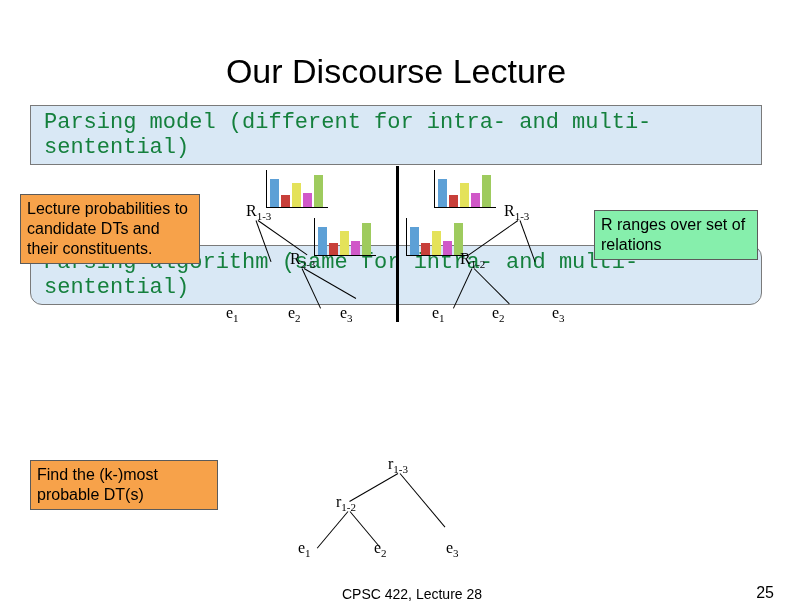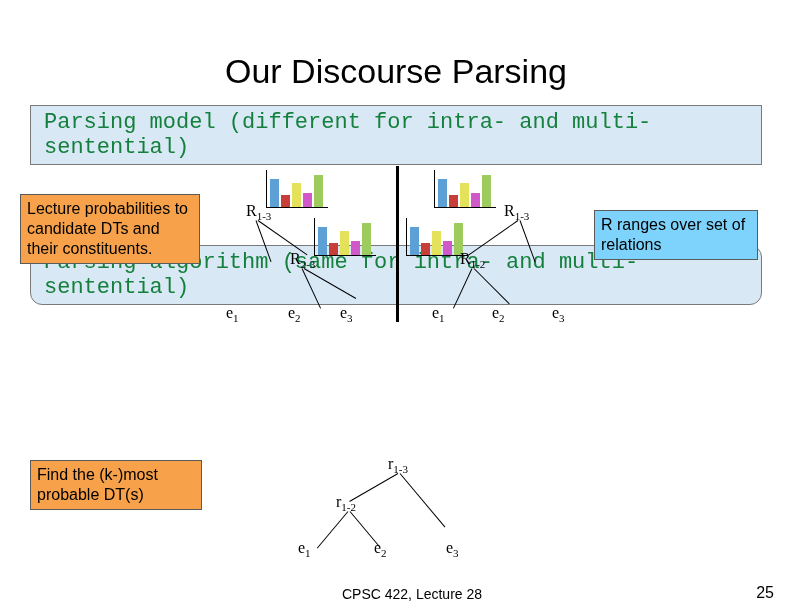--- a/index.html
+++ b/index.html
@@ -29,23 +29,23 @@
   }
   .box-orange {
     background: #f7a24a;
     border: 1px solid #5b5b5b;
     padding: 4px 6px;
     font-size: 16px;
     line-height: 1.25;
     position: absolute;
   }
   .box-orange.b1 { left: 20px; top: 194px; width: 180px; }
-  .box-orange.b2 { left: 30px; top: 460px; width: 172px; }
+  .box-orange.b2 { left: 30px; top: 460px; width: 188px; }
   .box-yellow {
-    background: #7dd3fc;
+    background: #86efac;
     border: 1px solid #5b5b5b;
     padding: 4px 6px;
     font-size: 16px;
     line-height: 1.25;
     position: absolute;
     left: 594px; top: 210px; width: 164px;
   }
   .footer-left {
     position: absolute;
     bottom: 10px;
@@ -75,21 +75,21 @@
   .bar { position: absolute; bottom: 1px; width: 9px; }
   .bar.c1 { background: #5da0d6; }
   .bar.c2 { background: #c83f3a; }
   .bar.c3 { background: #e4e25a; }
   .bar.c4 { background: #d058c8; }
   .bar.c5 { background: #9ecb5e; }
 </style>
 </head>
 <body>
 
-<h1 class="title">Our Discourse Parsing</h1>
+<h1 class="title">Our Discourse Lecture</h1>
 
 <div class="banner">Parsing model (different for intra- and multi-sentential)</div>
 
 <div class="box-orange b1">Lecture probabilities to candidate DTs and their constituents.</div>
 <div class="box-yellow">R ranges over set of relations</div>
 
 <div class="diagram1">
 
   <div class="vbar" style="left:186px; top:-4px; height:156px;"></div>
 

